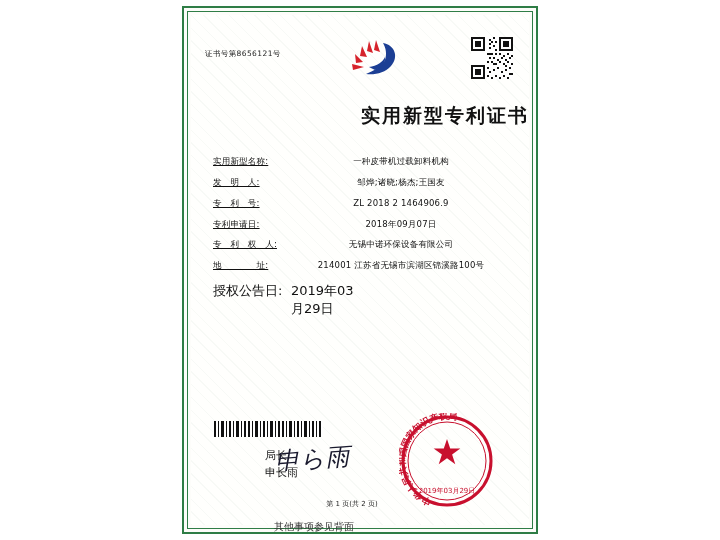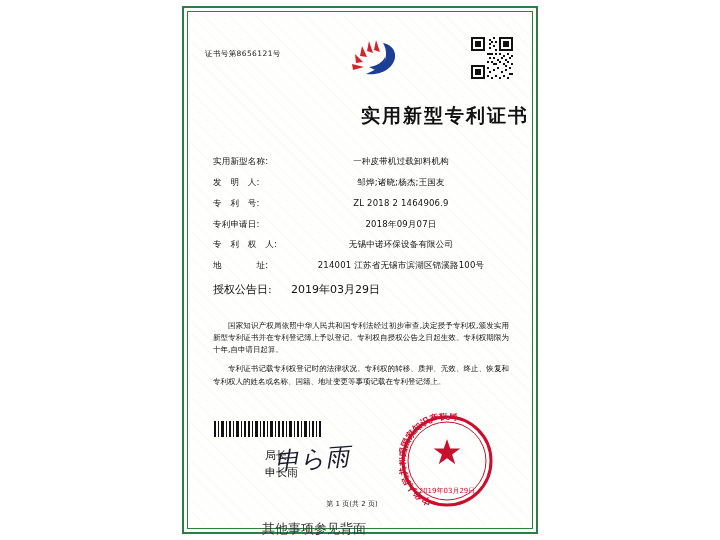--- a/index.html
+++ b/index.html
@@ -117,34 +117,34 @@
     margin-bottom: 11.5px;
     font-size: 8.5px;
     color: #111;
     line-height: 1.1;
   }
   .field .lab {
     width: 78px;
     flex: 0 0 78px;
     letter-spacing: 0.2px;
     white-space: nowrap;
+    text-decoration: underline;
   }
   .field .val {
     flex: 1 1 auto;
     letter-spacing: 0.2px;
     white-space: nowrap;
     text-align: center;
   }
   .field-row2 {
     display: flex;
     align-items: baseline;
-    font-size: 11px;
+    font-size: 13px;
     color: #111;
     margin-bottom: 11.5px;
-    flex-direction: column;
   }
   .field-row2 .half {
     display: flex;
     align-items: baseline;
     flex: 0 0 50%;
   }
   .field-row2 .half .lab {
     width: 78px;
     flex: 0 0 78px;
     white-space: nowrap;
@@ -219,21 +219,21 @@
     bottom: 16px;
     text-align: center;
     font-size: 7px;
     color: #222;
   }
   .below-note {
     position: absolute;
     left: 0; right: 0;
     top: 520px;
     text-align: center;
-    font-size: 13px;
+    font-size: 10px;
     color: #333;
   }
 </style>
 </head>
 <body>
 
 <div id="page">
 
   <div class="sheet">
     <div class="border-outer"></div>
@@ -355,24 +355,20 @@
           <span class="val">214001 江苏省无锡市滨湖区锦溪路100号</span>
         </div>
         <div class="field-row2">
           <div class="half">
             <span class="lab">授权公告日:</span>
             <span class="val">2019年03月29日</span>
           </div>
         </div>
       </div>
 
-      <div class="paras">
-        <p>国家知识产权局依照中华人民共和国专利法经过初步审查,决定授予专利权,颁发实用新型专利证书并在专利登记簿上予以登记。专利权自授权公告之日起生效。专利权期限为十年,自申请日起算。</p>
-        <p>专利证书记载专利权登记时的法律状况。专利权的转移、质押、无效、终止、恢复和专利权人的姓名或名称、国籍、地址变更等事项记载在专利登记簿上。</p>
-      </div>
 
       <div class="barcode">
         <svg width="110" height="16" viewBox="0 0 110 16" shape-rendering="crispEdges">
           <rect width="110" height="16" fill="#ffffff"></rect>
           <g fill="#111111">
             <rect x="1" y="0" width="2" height="16"></rect>
               <rect x="5" y="0" width="1" height="16"></rect>
             <rect x="8" y="0" width="3" height="16"></rect>
               <rect x="13" y="0" width="1" height="16"></rect>
             <rect x="16" y="0" width="2" height="16"></rect>

